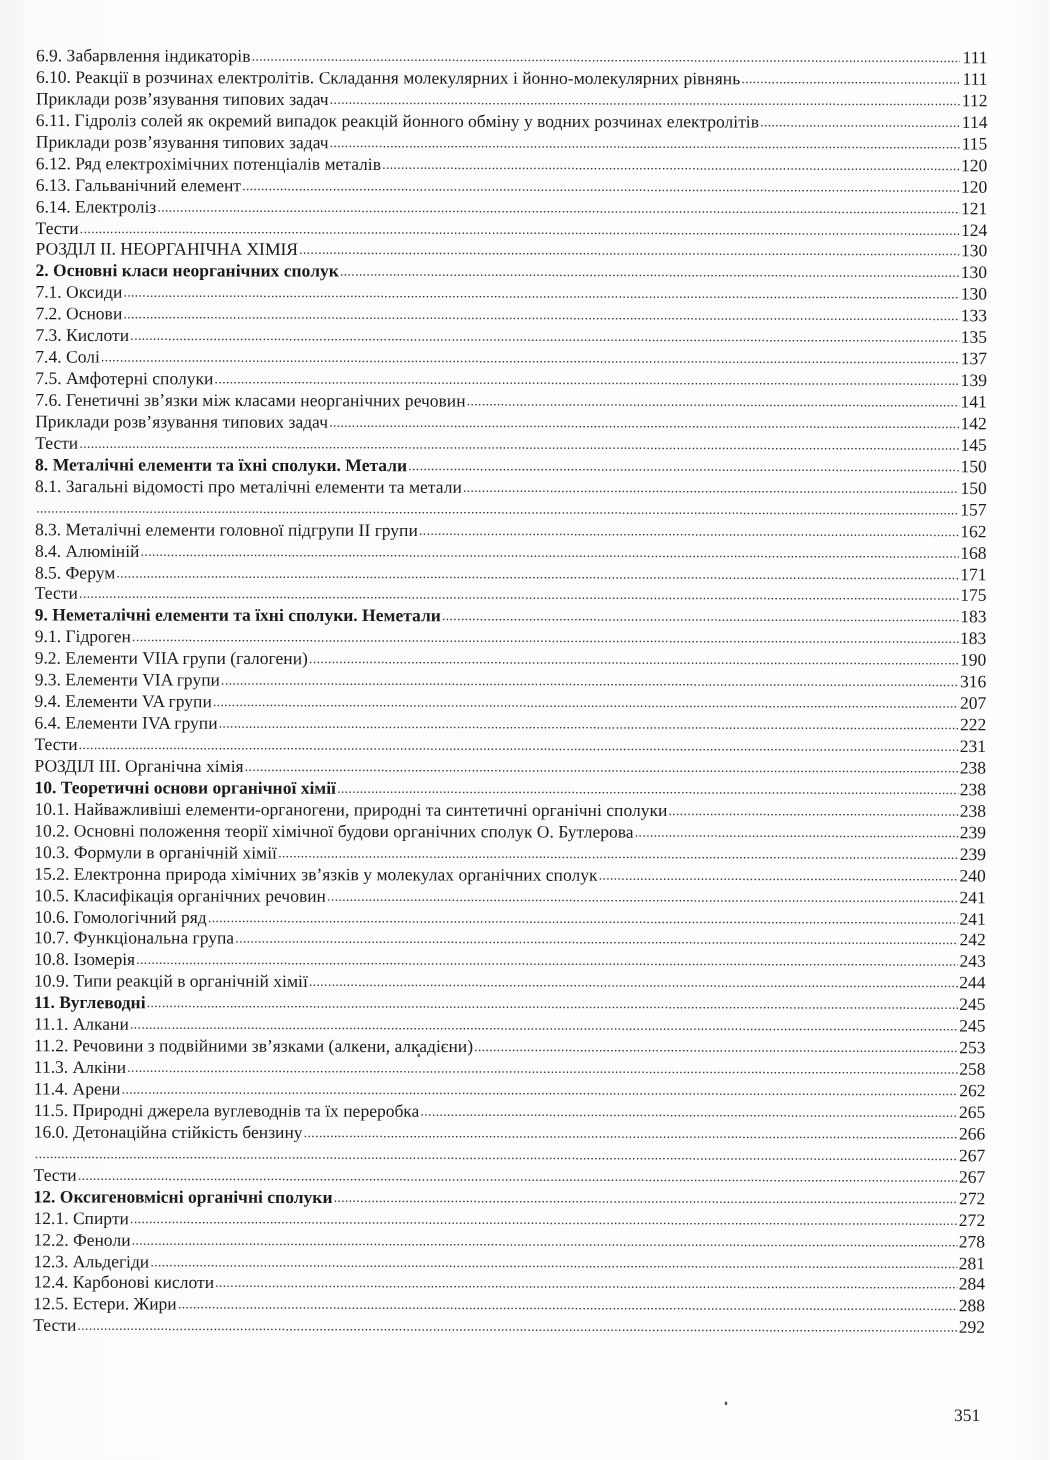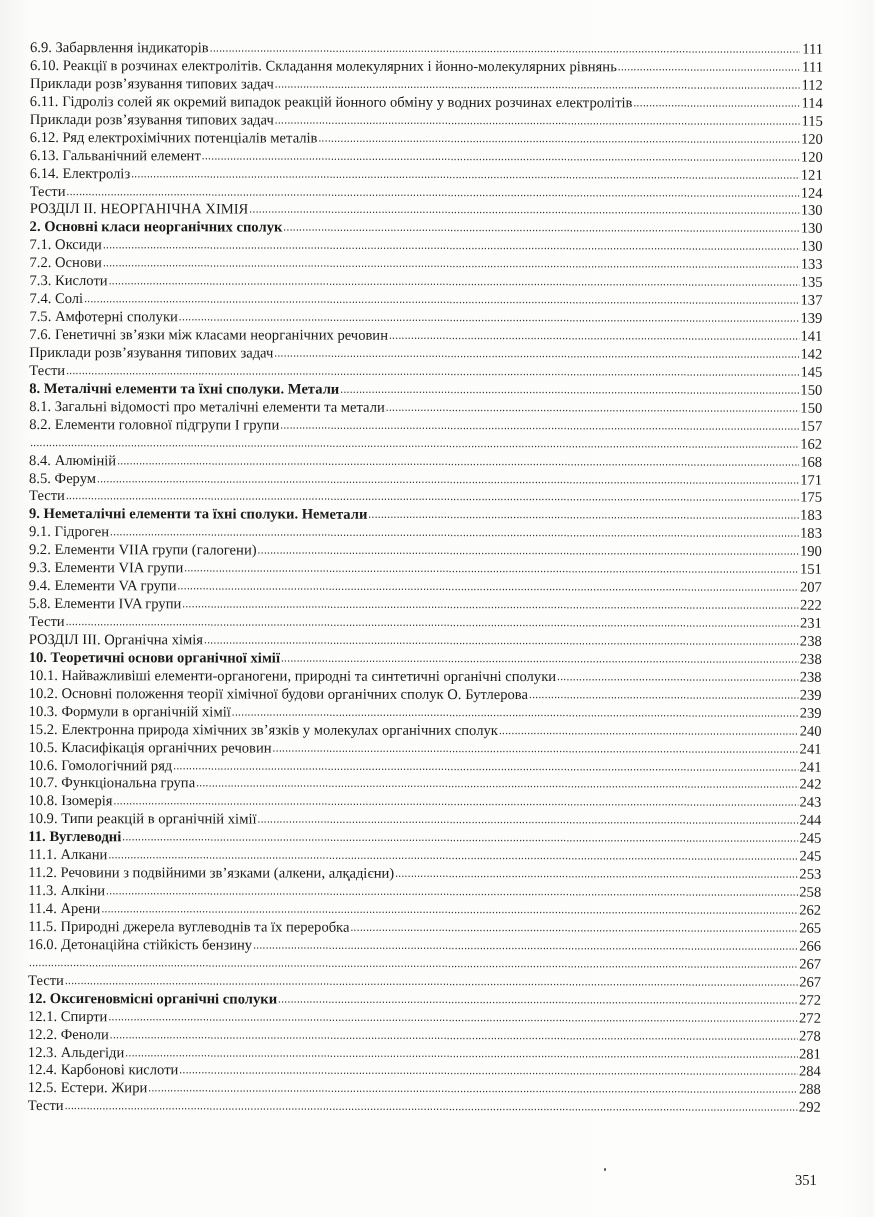--- a/index.html
+++ b/index.html
@@ -167,25 +167,25 @@
         <span class="title">8. Металічні елементи та їхні сполуки. Метали</span>
         <span class="dots"></span>
         <span class="page-num">150</span>
       </div>
       <div class="row">
         <span class="title">8.1. Загальні відомості про металічні елементи та метали</span>
         <span class="dots"></span>
         <span class="page-num">150</span>
       </div>
       <div class="row">
-        <span class="title">8.2. Елементи головної підгрупи І групи</span>
         <span class="dots"></span>
         <span class="page-num">157</span>
       </div>
       <div class="row">
+        <span class="title">8.3. Металічні елементи головної підгрупи ІІ групи</span>
         <span class="dots"></span>
         <span class="page-num">162</span>
       </div>
       <div class="row">
         <span class="title">8.4. Алюміній</span>
         <span class="dots"></span>
         <span class="page-num">168</span>
       </div>
       <div class="row">
         <span class="title">8.5. Ферум</span>
@@ -208,29 +208,29 @@
         <span class="page-num">183</span>
       </div>
       <div class="row">
         <span class="title">9.2. Елементи VIIA групи (галогени)</span>
         <span class="dots"></span>
         <span class="page-num">190</span>
       </div>
       <div class="row">
         <span class="title">9.3. Елементи VIA групи</span>
         <span class="dots"></span>
-        <span class="page-num">151</span>
+        <span class="page-num">316</span>
       </div>
       <div class="row">
         <span class="title">9.4. Елементи VA групи</span>
         <span class="dots"></span>
         <span class="page-num">207</span>
       </div>
       <div class="row">
-        <span class="title">5.8. Елементи IVA групи</span>
+        <span class="title">6.4. Елементи IVA групи</span>
         <span class="dots"></span>
         <span class="page-num">222</span>
       </div>
       <div class="row">
         <span class="title">Тести</span>
         <span class="dots"></span>
         <span class="page-num">231</span>
       </div>
       <div class="row">
         <span class="title">РОЗДІЛ III. Органічна хімія</span>

